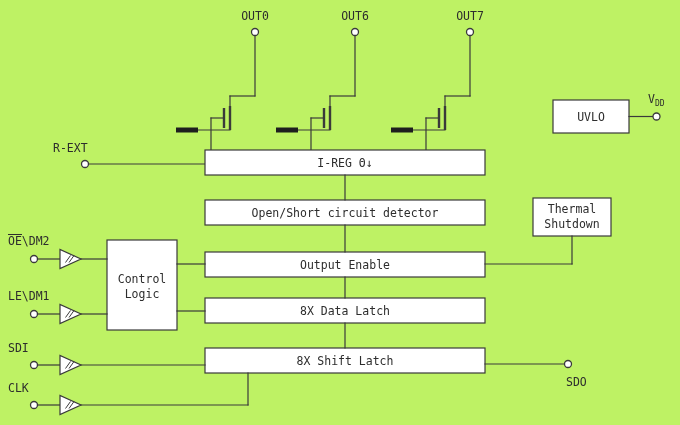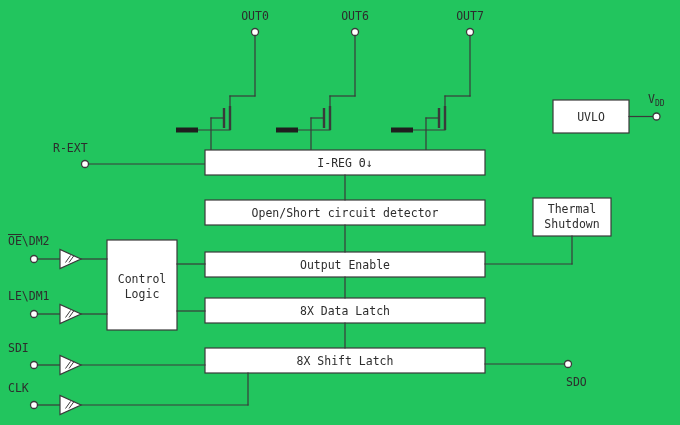--- a/index.html
+++ b/index.html
@@ -1,16 +1,16 @@
 <!DOCTYPE html>
 <html><head>
 <meta charset="utf-8">
 <style>
   html,body{margin:0;padding:0;background:#ffffff;}
-  .canvas{width:680px;height:425px;position:relative;background:#22c55e;overflow:hidden;}
+  .canvas{width:680px;height:425px;position:relative;background:#bef264;overflow:hidden;}
   svg{display:block;}
   .wire{stroke:#3a3a3a;stroke-width:1.2;fill:none;stroke-linecap:square;}
   .bar{stroke:#3a3a3a;stroke-width:2.4;stroke-linecap:butt;}
   .gnd{stroke:#1e1e1e;stroke-width:5;stroke-linecap:butt;}
   .block{fill:#ffffff;stroke:#3a3a3a;stroke-width:1.2;}
   .pin{fill:#ffffff;stroke:#3a3a3a;stroke-width:1.3;}
   .tri{fill:#ffffff;stroke:#3a3a3a;stroke-width:1.2;stroke-linejoin:miter;}
   .hyst{stroke:#3a3a3a;stroke-width:1;}
   .ovl{stroke:#2d2d2d;stroke-width:1;}
   text{font-family:"DejaVu Sans Mono","Liberation Mono",monospace;font-size:11.5px;fill:#2d2d2d;}

